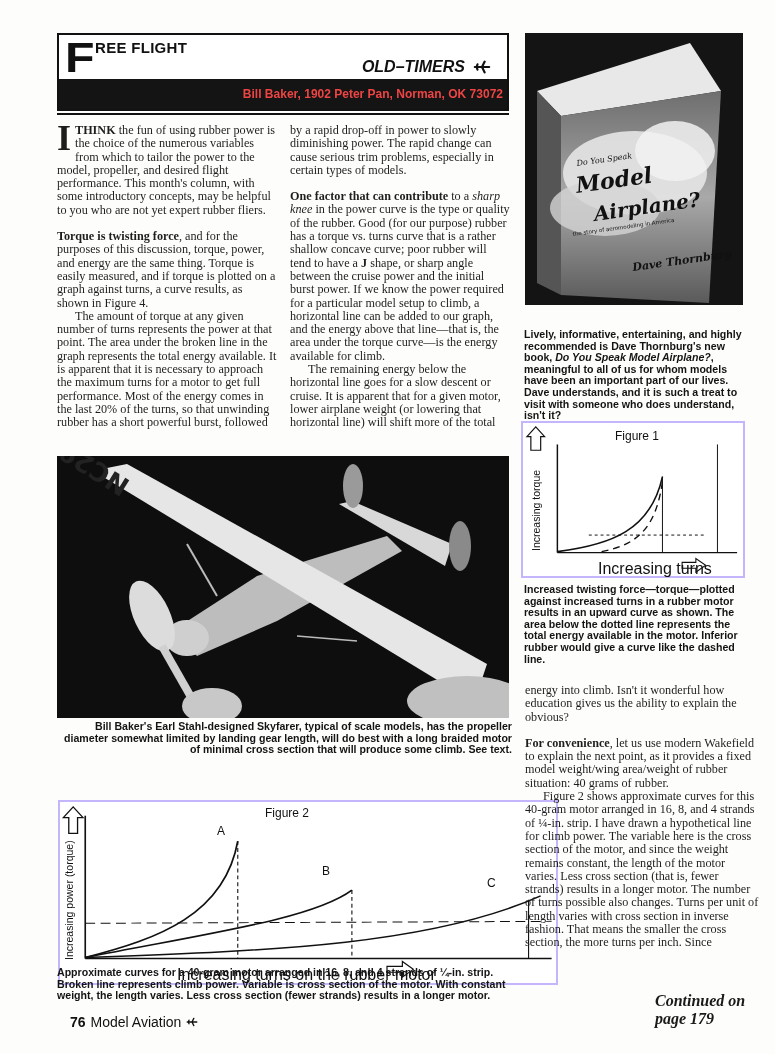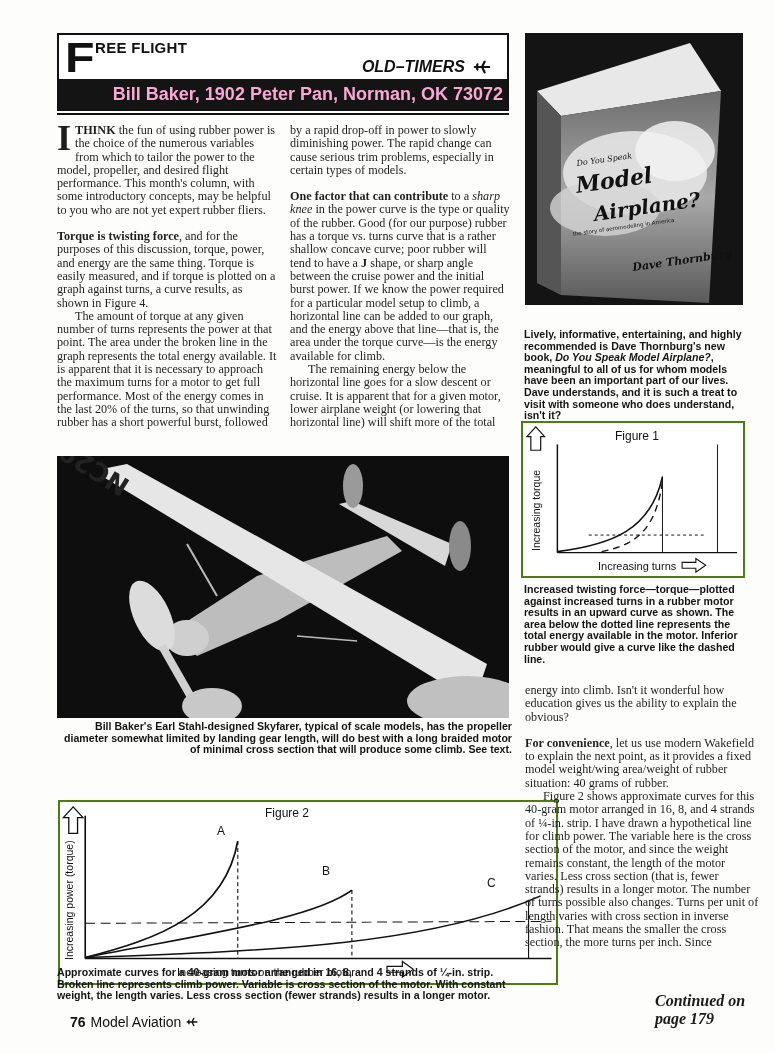--- a/index.html
+++ b/index.html
@@ -5,21 +5,21 @@
   * { box-sizing: border-box; margin: 0; padding: 0; }
   html, body { width: 775px; height: 1054px; background: #fdfdfb; overflow: hidden; }
   body { position: relative; font-family: "Liberation Serif", serif; color: #1a1a1a; }
 
   
   .header { position: absolute; left: 57px; top: 33px; width: 452px; height: 78px; border: 2px solid #111; background: #fff; }
   .header .bigF { position: absolute; left: 6px; top: 2px; font-family: "Liberation Sans", sans-serif; font-weight: 900; font-size: 42px; line-height: 42px; color: #111; transform: scaleX(1.15); transform-origin: left; }
   .header .rest { position: absolute; left: 36px; top: 4px; font-family: "Liberation Sans", sans-serif; font-weight: 900; font-size: 15px; letter-spacing: 0.3px; color: #111; }
   .header .sub { position: absolute; right: 16px; top: 23px; font-family: "Liberation Sans", sans-serif; font-weight: 900; font-style: italic; font-size: 16px; color: #111; display:flex; align-items:flex-start; gap:8px; }
   .header .sub svg { width: 18px; height: 18px; }
-  .header .bar { position: absolute; left: 0; right: 0; bottom: 0; height: 30px; background: #141414; color: #f9a8d4; font-family: "Liberation Sans", sans-serif; font-weight: bold; font-size: 18px; text-align: right; padding-right: 4px; line-height: 30px; }
+  .header .bar { position: absolute; left: 0; right: 0; bottom: 0; height: 30px; background: #141414; color: #ef4444; font-family: "Liberation Sans", sans-serif; font-weight: bold; font-size: 12px; text-align: right; padding-right: 4px; line-height: 30px; }
   .header-rule { position: absolute; left: 57px; top: 113px; width: 452px; height: 2px; background: #111; }
 
   
   .col { position: absolute; font-size: 12.2px; line-height: 13.3px; color: #1e1e1e; }
   .col p { margin-bottom: 13px; }
   .col p.cont { margin-bottom: 0; }
   .col p.indent { text-indent: 18px; margin-bottom: 0; }
   .col b { font-weight: bold; }
   .dropcap { float: left; font-size: 36px; line-height: 27px; font-weight: bold; margin: 1px 4px 0 0; }
   .col1 { left: 57px; top: 124px; width: 220px; }
@@ -35,28 +35,28 @@
   .cap-fig1 { left: 524px; top: 584px; width: 222px; }
   .cap-plane { left: 57px; top: 721px; width: 455px; text-align: right; }
   .cap-fig2 { left: 57px; top: 967px; width: 455px; }
   .cap-fig2 i, .cap-book i { font-style: italic; }
 
   
   .plane-photo { position: absolute; left: 57px; top: 456px; width: 452px; height: 262px; background: #0e0e0e; overflow: hidden; }
   .plane-photo svg { width: 100%; height: 100%; }
 
   
-  .figure { position: absolute; border: 2px solid #4d7c0f; background: #fff; }
+  .figure { position: absolute; border: 2px solid #c4b5fd; background: #fff; }
   .fig1 { left: 521px; top: 421px; width: 224px; height: 157px; }
   .fig2 { left: 58px; top: 800px; width: 500px; height: 185px; }
   .figure svg { position: absolute; left: 0; top: 0; width: 100%; height: 100%; }
   .fig-title { position: absolute; font-family: "Liberation Sans", sans-serif; font-size: 12px; font-weight: normal; color: #111; }
   .fig1 .fig-title { left: 92px; top: 6px; }
   .fig2 .fig-title { left: 205px; top: 4px; }
-  .fig-xlabel { position: absolute; font-family: "Liberation Sans", sans-serif; font-size: 11px; color: #111; }
+  .fig-xlabel { position: absolute; font-family: "Liberation Sans", sans-serif; font-size: 16px; color: #111; }
   .fig1 .fig-xlabel { left: 75px; top: 137px; }
   .fig2 .fig-xlabel { left: 117px; top: 164px; }
   .fig-ylabel { position: absolute; font-family: "Liberation Sans", sans-serif; font-size: 10.5px; color: #111; transform: rotate(-90deg); transform-origin: left top; white-space: nowrap; }
   .fig1 .fig-ylabel { left: 7px; top: 128px; }
   .fig2 .fig-ylabel { left: 3px; top: 158px; }
   .curve-label { position: absolute; font-family: "Liberation Sans", sans-serif; font-size: 12px; color: #111; }
 
   
   .footer { position: absolute; left: 70px; top: 1014px; font-family: "Liberation Sans", sans-serif; font-size: 14px; color: #111; display:flex; align-items:center; gap:5px; }
   .footer .pg { font-weight: bold; }

